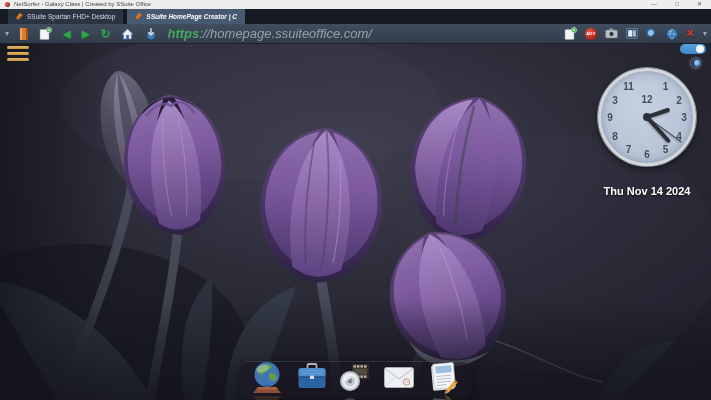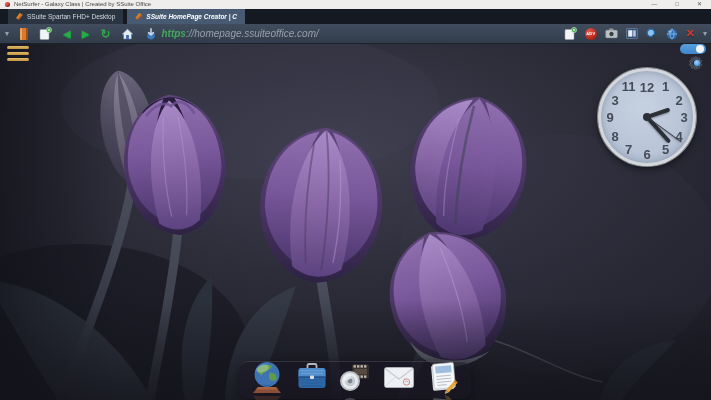--- a/index.html
+++ b/index.html
@@ -34,21 +34,21 @@
   .caret{font-size:8px;color:#97a1ad;}
   .green-arrow{font-size:10px;color:#2fa84a;text-shadow:0 1px 1px #0a3;}
   .refresh{font-size:12px;color:#2fa84a;font-weight:bold;}
   .close-x{font-size:11px;color:#d23a2e;font-weight:bold;text-shadow:0 1px 1px rgba(0,0,0,.4);}
   .bookmark-book{width:8px;height:12px;border-radius:1px;
     background:linear-gradient(90deg,#f0a85c 0 20%,#d97a2c 20% 80%,#a04e14 80%);}
   .adv-badge{width:12px;height:12px;border-radius:50%;
     background:radial-gradient(circle at 35% 30%,#e5584a,#b01e14 75%);
     color:#fff;font-size:4px;font-weight:bold;display:flex;align-items:center;
     justify-content:center;letter-spacing:.2px;}
-  .addr{margin-left:4px;font-size:10px;font-style:italic;white-space:nowrap;cursor:text;}
+  .addr{margin-left:10px;font-size:13px;font-style:italic;white-space:nowrap;cursor:text;}
   .addr .scheme{color:#43a85c;font-weight:bold;}
   .addr .rest{color:#97a1ab;}
   .right-group{margin-left:auto;display:flex;align-items:center;gap:8px;}
   .left-group{display:flex;align-items:center;gap:0;}
   .left-group > *{margin-left:11px;}
   .left-group > :first-child{margin-left:1px;}
 
   
   .content{position:absolute;left:0;top:44px;width:711px;height:356px;overflow:hidden;}
   .wallpaper{position:absolute;inset:0;display:block;}
@@ -66,22 +66,22 @@
   .gear{position:absolute;left:688px;top:11px;width:18px;height:18px;}
   .gear .g{font-size:17px;color:#39404d;text-shadow:0 0 1px #aeb6c2;position:absolute;left:0;top:-2px;}
   .gear .dot{position:absolute;left:6px;top:5px;width:5.5px;height:5.5px;border-radius:50%;
     background:radial-gradient(circle at 40% 35%,#9ed2ff,#2b87d8);}
 
   
   .clock{position:absolute;left:598px;top:24px;width:98px;height:98px;border-radius:50%;
     background:radial-gradient(circle at 45% 38%,#c6d1e0,#b0bdd2);
     border:3px solid #d3d6da;box-sizing:border-box;
     box-shadow:0 0 0 1px #81868e,0 3px 7px rgba(0,0,0,.55),inset 0 0 8px rgba(55,65,90,.35);}
-  .cn{position:absolute;font-size:13px;font-weight:bold;color:#454c58;transform:translate(-50%,-50%);}
-  .cn0{left:46px;top:16px}.cn1{left:64.5px;top:15px}.cn2{left:78px;top:28.5px}
+  .cn{position:absolute;font-size:10px;font-weight:bold;color:#454c58;transform:translate(-50%,-50%);}
+  .cn0{left:46px;top:28px}.cn1{left:64.5px;top:15px}.cn2{left:78px;top:28.5px}
   .cn3{left:83px;top:46px}.cn4{left:78px;top:64.5px}.cn5{left:64.5px;top:78px}
   .cn6{left:46px;top:83px}.cn7{left:27.5px;top:78px}.cn8{left:14px;top:64.5px}
   .cn9{left:9px;top:46px}.cn10{left:14px;top:28.5px}.cn11{left:27.5px;top:15px}
   .hand{position:absolute;left:50%;bottom:50%;transform-origin:50% 100%;
     border-radius:2px;background:#2b2f36;box-shadow:1px 1px 2px rgba(20,25,35,.4);}
   .hand.hour{width:4px;height:24px;margin-left:-2px;}
   .hand.minute{width:4px;height:34px;margin-left:-2px;}
   .hand.second{width:1.3px;height:43px;margin-left:-.65px;background:#3a3e45;}
   .pivot{position:absolute;left:50%;top:50%;width:8px;height:8px;margin:-4px 0 0 -4px;
     border-radius:50%;background:#2b2f36;}
@@ -340,20 +340,21 @@
       <span class="cn cn8">8</span>
       <span class="cn cn9">9</span>
       <span class="cn cn10">3</span>
       <span class="cn cn11">11</span>
       <div class="hand hour" style="transform: rotate(71.5deg);"></div>
       <div class="hand minute" style="transform: rotate(138deg);"></div>
       <div class="hand second" style="transform: rotate(126deg);"></div>
       <div class="pivot"></div>
     </div>
 
+    <div class="date-text">Thu Nov 14 2024</div>
 
     <div class="dock">
       <div class="dock-item di0">
         <svg class="icon" viewBox="0 0 38 38">
           <path d="M10 29 L28 29 L33 35 L5 35 Z" fill="#8c4f33"></path>
           <path d="M10 29 L28 29 L30 31.5 L8 31.5 Z" fill="#a66243"></path>
           <circle cx="19" cy="16.5" r="12.5" fill="#3f74b4"></circle>
           <path d="M9 11 C13 6.5 20 5.5 24.5 8 C22 12.5 16.5 13 13.5 17.5 C11 15.5 9.5 13.5 9 11 Z" fill="#5f9c4a"></path>
           <path d="M21.5 15 C26 14 29.5 17.5 28.5 21.5 C25 24.5 20.5 22 21 18 Z" fill="#5f9c4a"></path>
           <path d="M14 25.5 C16.5 27.5 21 27.5 23.5 25.5 C21 29 16.5 29 14 25.5 Z" fill="#2e5a94"></path>

